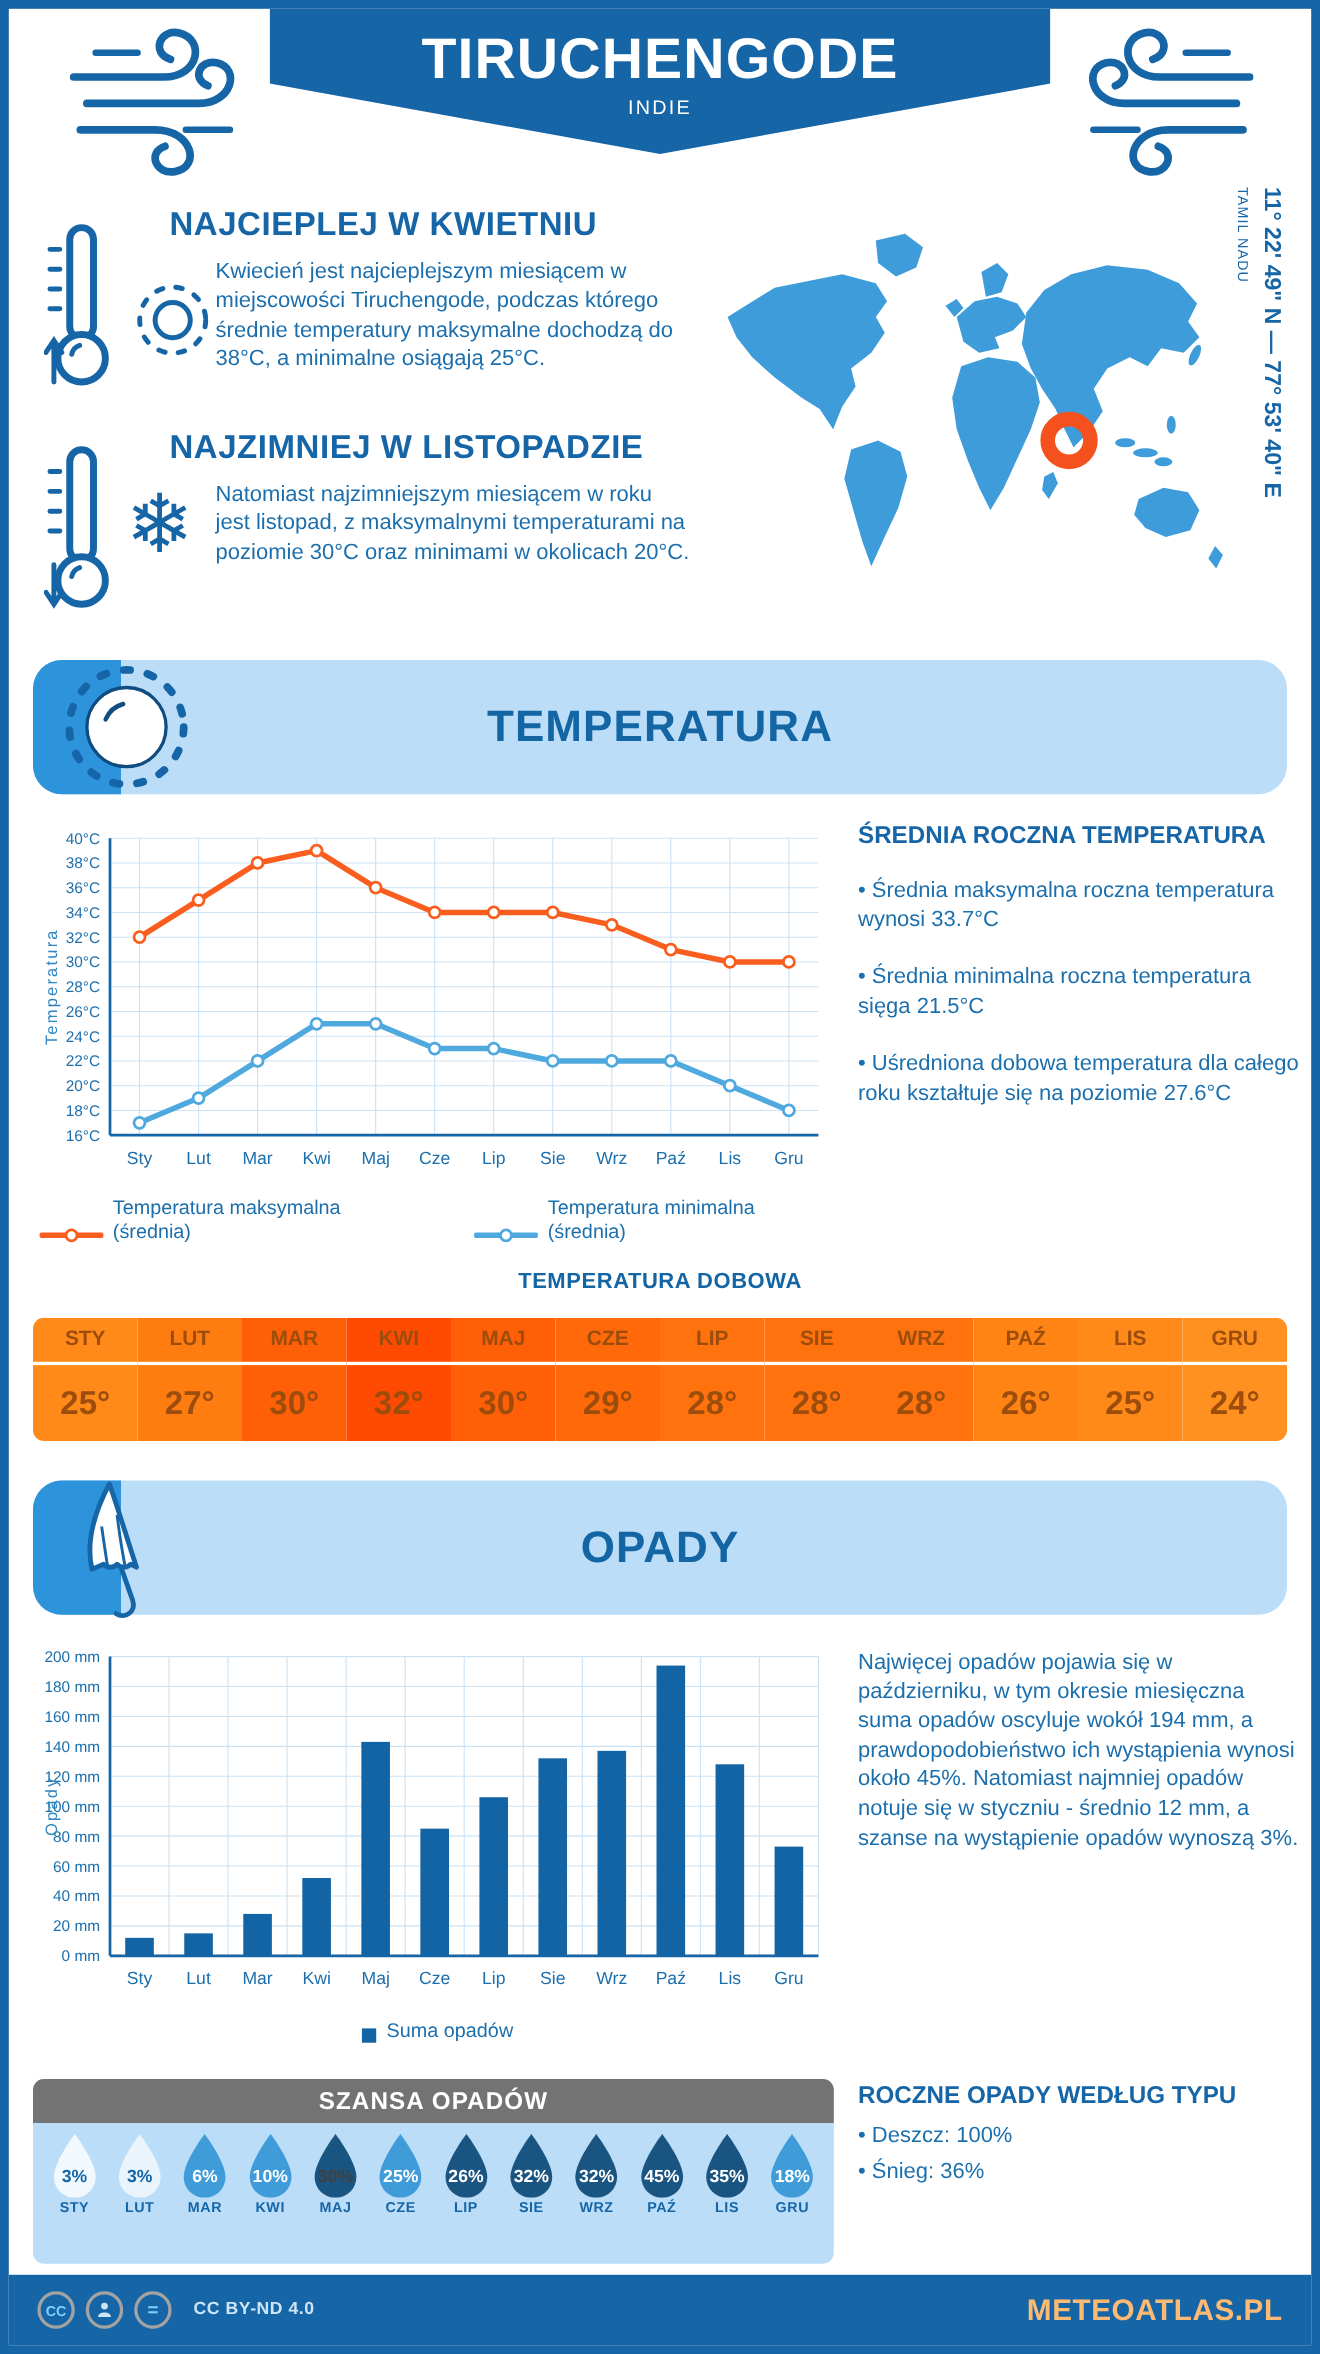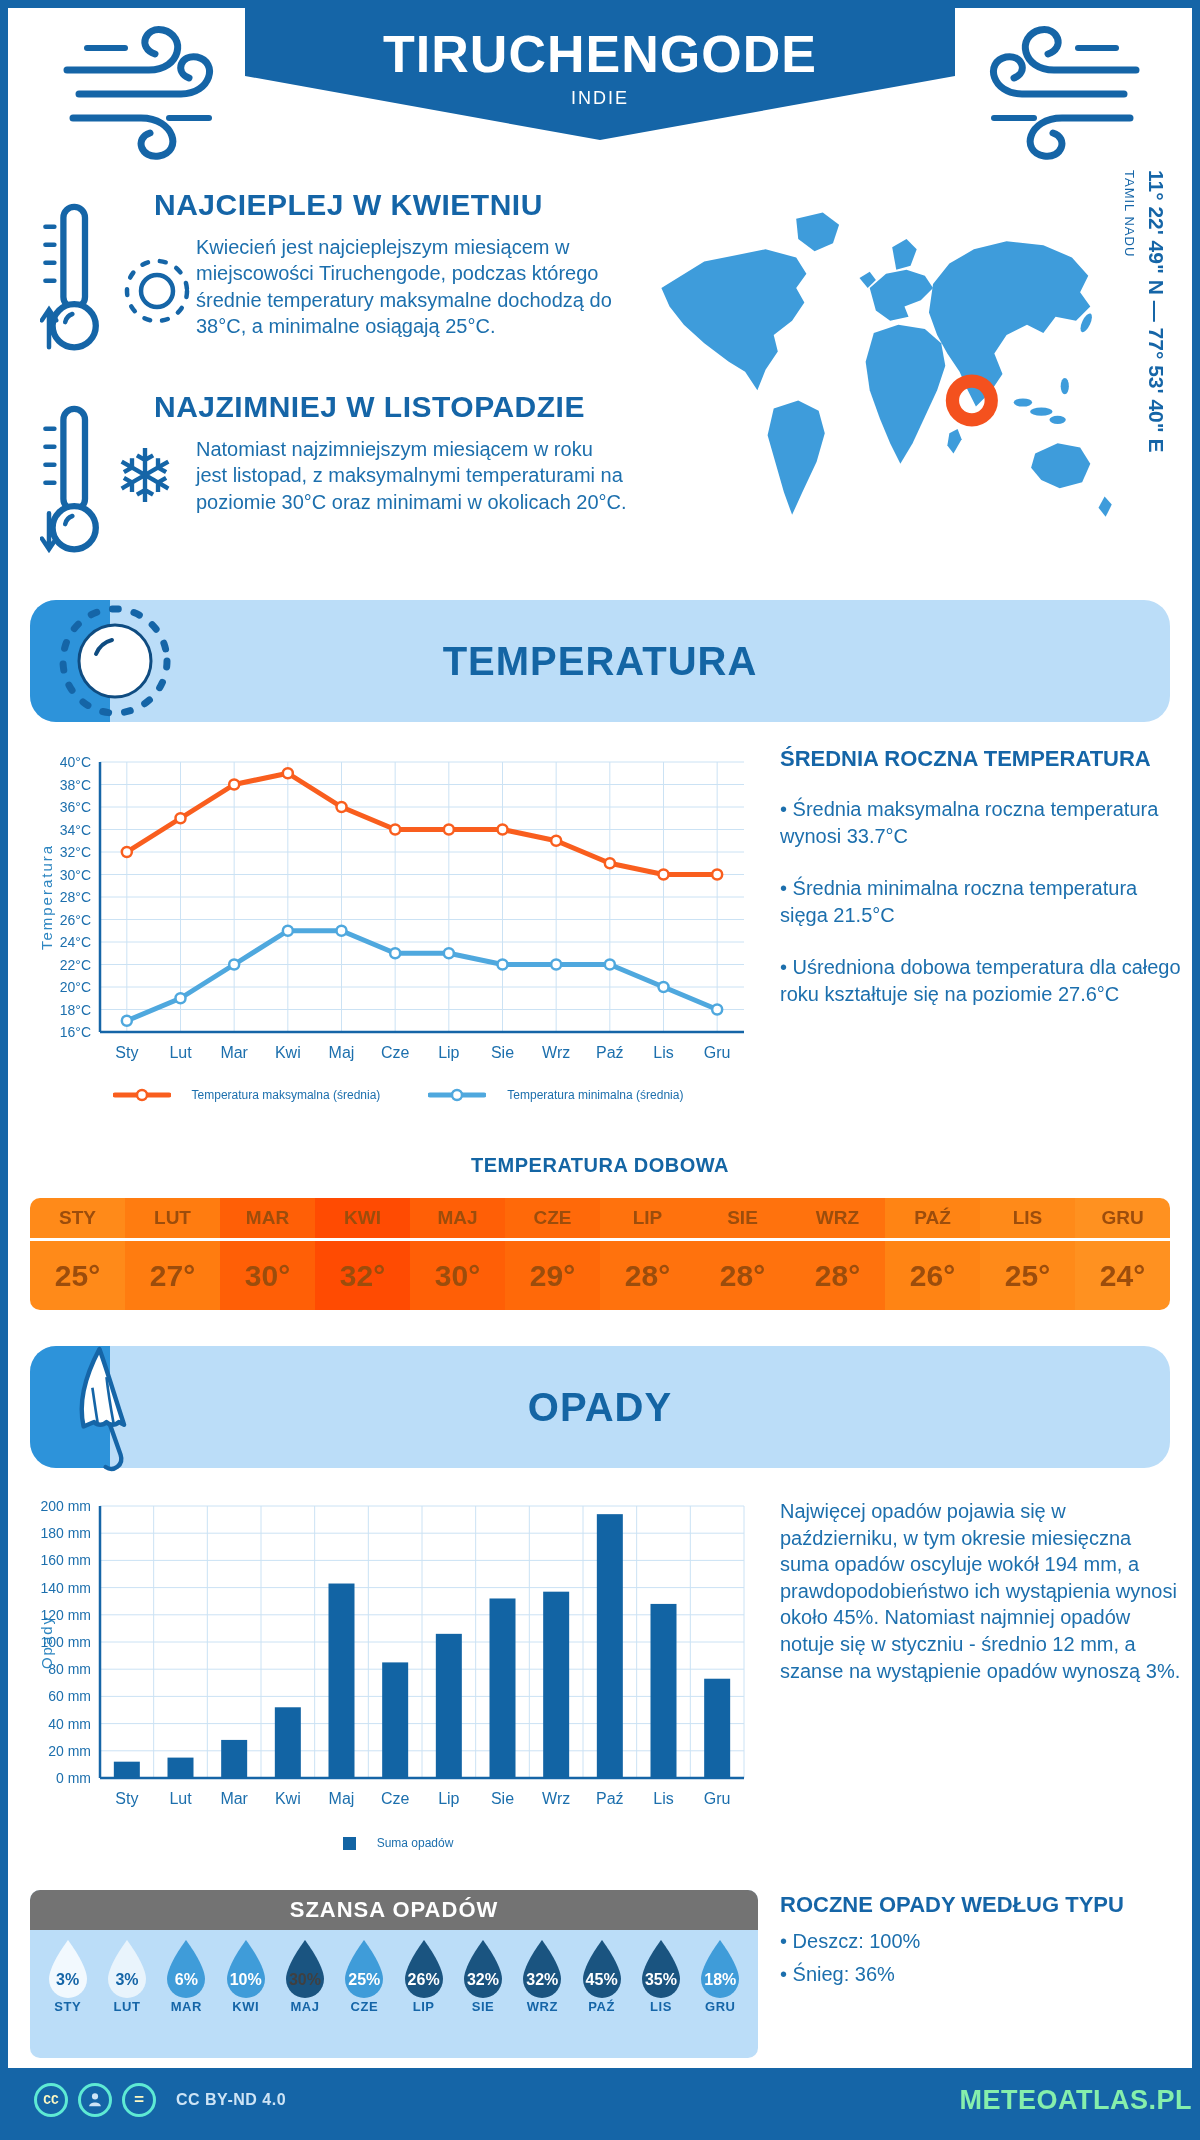--- a/index.html
+++ b/index.html
@@ -41,21 +41,21 @@
   .sec-icon{position:absolute;left:20px;top:-4px;}
   .sec-title{position:absolute;left:0;top:0;width:100%;height:122px;line-height:122px;text-align:center;
              font-size:40px;font-weight:bold;color:#1465A4;letter-spacing:1px;}
 
   
   .chart1{left:28px;top:740px;}
   .chart2{left:28px;top:1486px;}
   .legend-row{left:28px;width:724px;display:flex;justify-content:center;gap:48px;align-items:center;}
   .legend1{top:1080px;}
   .legend2{top:1828px;}
-  .legend-item{display:flex;align-items:flex-end;gap:21px;font-size:12px;color:#1C6FAD;}
+  .legend-item{display:flex;align-items:flex-end;gap:9px;font-size:18px;color:#1C6FAD;}
   .legend-sq{display:inline-block;width:13px;height:13px;background:#1264A4;}
 
   
   .side{left:772px;width:402px;color:#1C6FAD;}
   .side-temp{top:738px;}
   .side-prec{top:1490px;}
   .side-title{font-size:22px;font-weight:bold;color:#1565A7;margin-bottom:24px;}
   .side p{margin:0 0 26px 0;font-size:20px;line-height:1.33;}
   .ptype{left:772px;top:1884px;width:402px;}
   .ptype .side-title{margin-bottom:12px;}
@@ -75,25 +75,25 @@
                color:#fff;font-size:22px;font-weight:bold;letter-spacing:1px;}
   .drops{display:flex;padding:8px 8px 0 8px;}
   .drop-col{flex:1;text-align:center;position:relative;}
   .drop-col svg{display:block;margin:0 auto;}
   .drop-pct{position:absolute;left:0;top:33px;width:100%;text-align:center;font-size:16px;font-weight:bold;}
   .drop-month{margin-top:1px;font-size:13px;font-weight:bold;color:#1565A7;letter-spacing:0.5px;}
 
   
   .footer{left:0;bottom:0;width:1184px;height:64px;background:#1565A7;display:flex;align-items:center;}
   .cc-group{display:flex;align-items:center;gap:10px;margin-left:26px;}
-  .cc-circle{width:34px;height:34px;border:3px solid #5eead4;border-radius:50%;display:flex;align-items:center;
-             justify-content:center;color:#fef9c3;font-weight:bold;font-size:13px;box-sizing:border-box;font-family:Liberation Mono, monospace;}
+  .cc-circle{width:34px;height:34px;border:3px solid #a3a3a3;border-radius:50%;display:flex;align-items:center;
+             justify-content:center;color:#7dd3fc;font-weight:bold;font-size:13px;box-sizing:border-box;}
   .cc-eq{font-size:17px;}
   .cc-label{margin-left:10px;color:#CDE4F6;font-size:16px;font-weight:bold;letter-spacing:0.5px;}
-  .site{margin-left:auto;color:#86efac;font-size:27px;font-weight:bold;letter-spacing:0.5px;}
+  .site{margin-left:auto;margin-right:26px;color:#fdba74;font-size:27px;font-weight:bold;letter-spacing:0.5px;}
 </style>
 </head>
 <body>
 
 <div class="page">
 
   <svg class="abs wind wind-l" viewBox="0 0 190 140">
     <g fill="none" stroke="#1565A7" stroke-width="7" stroke-linecap="round">
       <path d="M14 50 H96 C128 50 134 16 110 10 C92 6 84 28 102 34"></path>
       <path d="M34 28 H72" stroke-width="6"></path>

